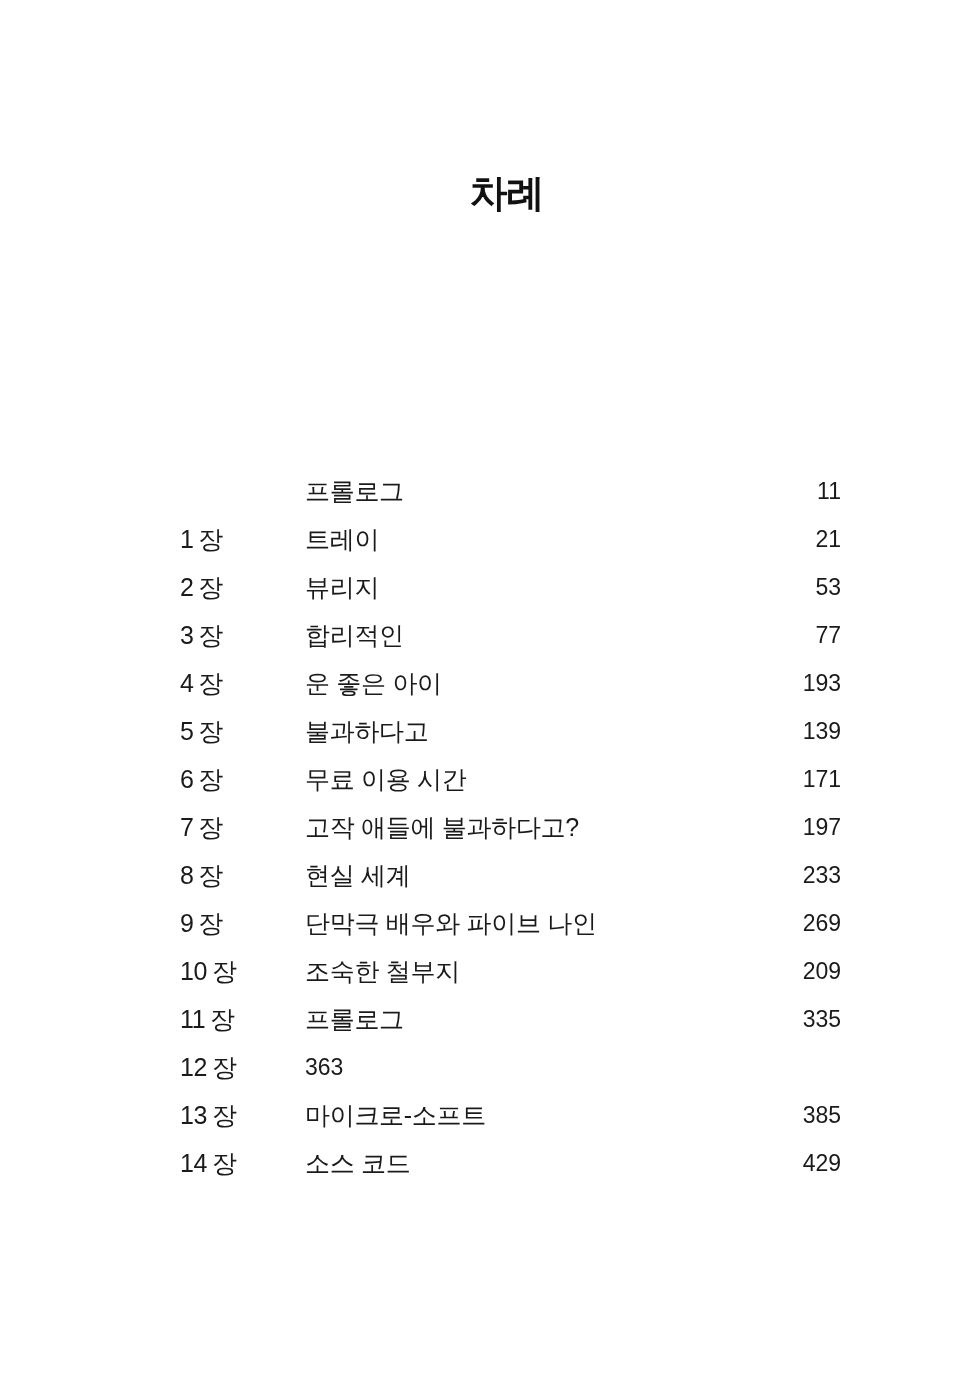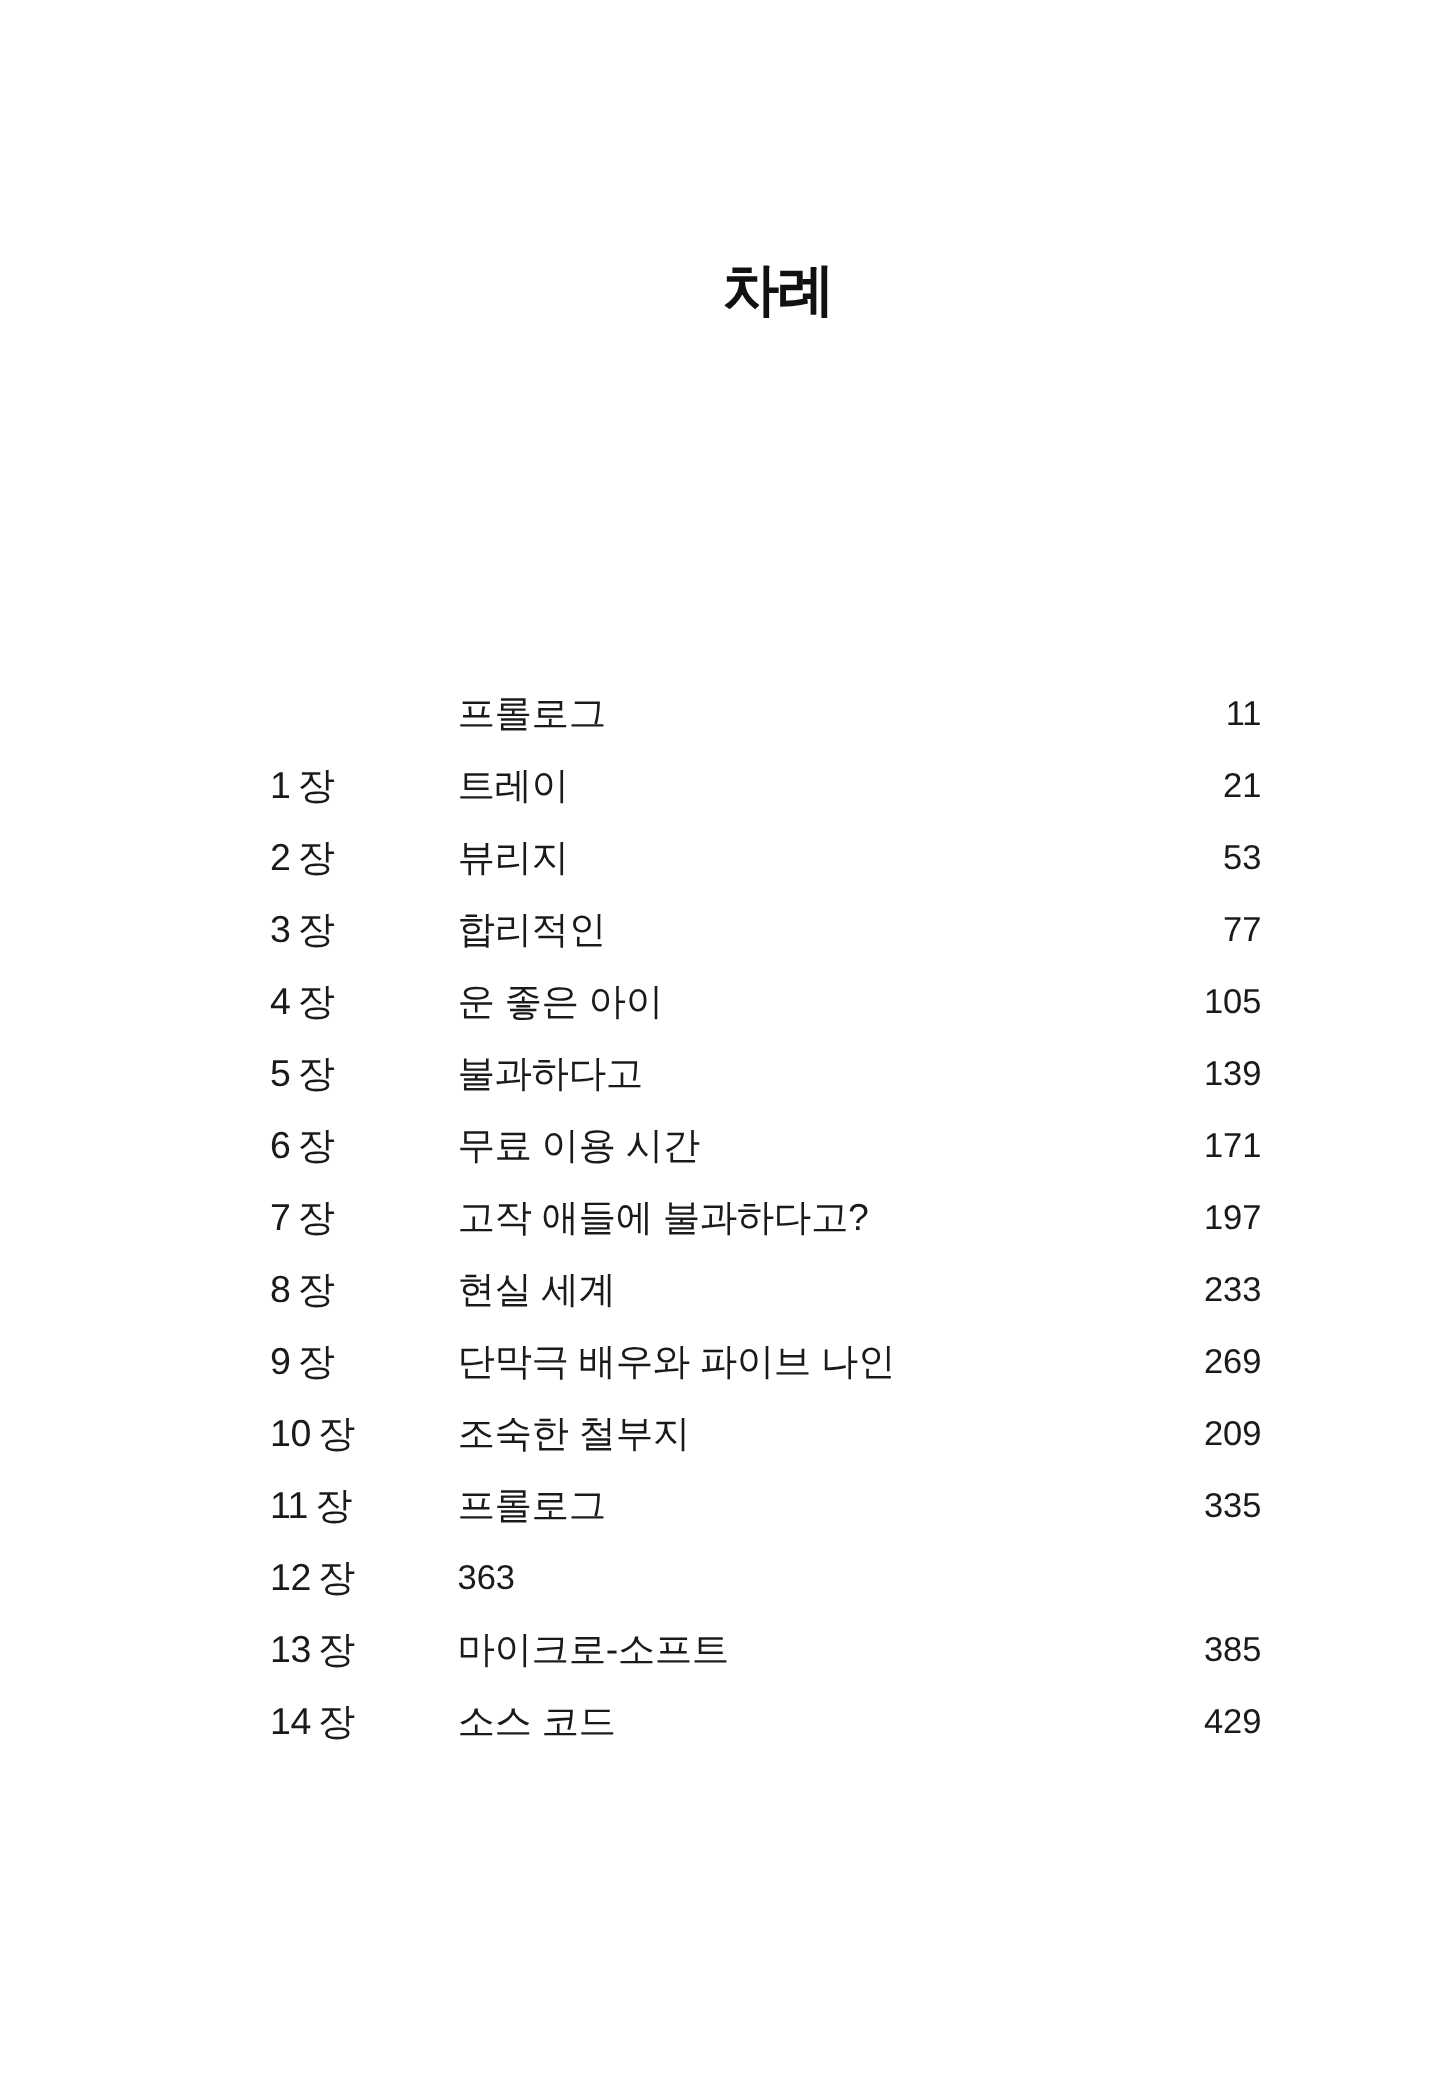--- a/index.html
+++ b/index.html
@@ -16,32 +16,32 @@
     overflow: hidden;
   }
   .page {
     position: absolute;
     inset: 0;
     background: #ffffff;
   }
   .toc-title {
     position: absolute;
     top: 168px;
-    left: 188px;
+    left: 176px;
     width: 661px;
     margin: 0;
     text-align: center;
     font-size: 38px;
     font-weight: 700;
     letter-spacing: -1px;
     color: #111111;
   }
   .toc-list {
     position: absolute;
-    top: 451px;
+    top: 467px;
     left: 180px;
     width: 661px;
   }
   .toc-row {
     display: flex;
     align-items: center;
     height: 48px;
     font-size: 25px;
     font-weight: 500;
     letter-spacing: -0.3px;
@@ -102,21 +102,21 @@
     <span class="chap">3 장</span>
     <span class="gap"></span>
     <span class="entry-title">합리적인</span>
     <span class="pagenum">77</span>
   </div>
 
   <div class="toc-row">
     <span class="chap">4 장</span>
     <span class="gap"></span>
     <span class="entry-title">운 좋은 아이</span>
-    <span class="pagenum">105</span>
+    <span class="pagenum">193</span>
   </div>
 
   <div class="toc-row">
     <span class="chap">5 장</span>
     <span class="gap"></span>
     <span class="entry-title">불과하다고</span>
     <span class="pagenum">139</span>
   </div>
 
   <div class="toc-row">

